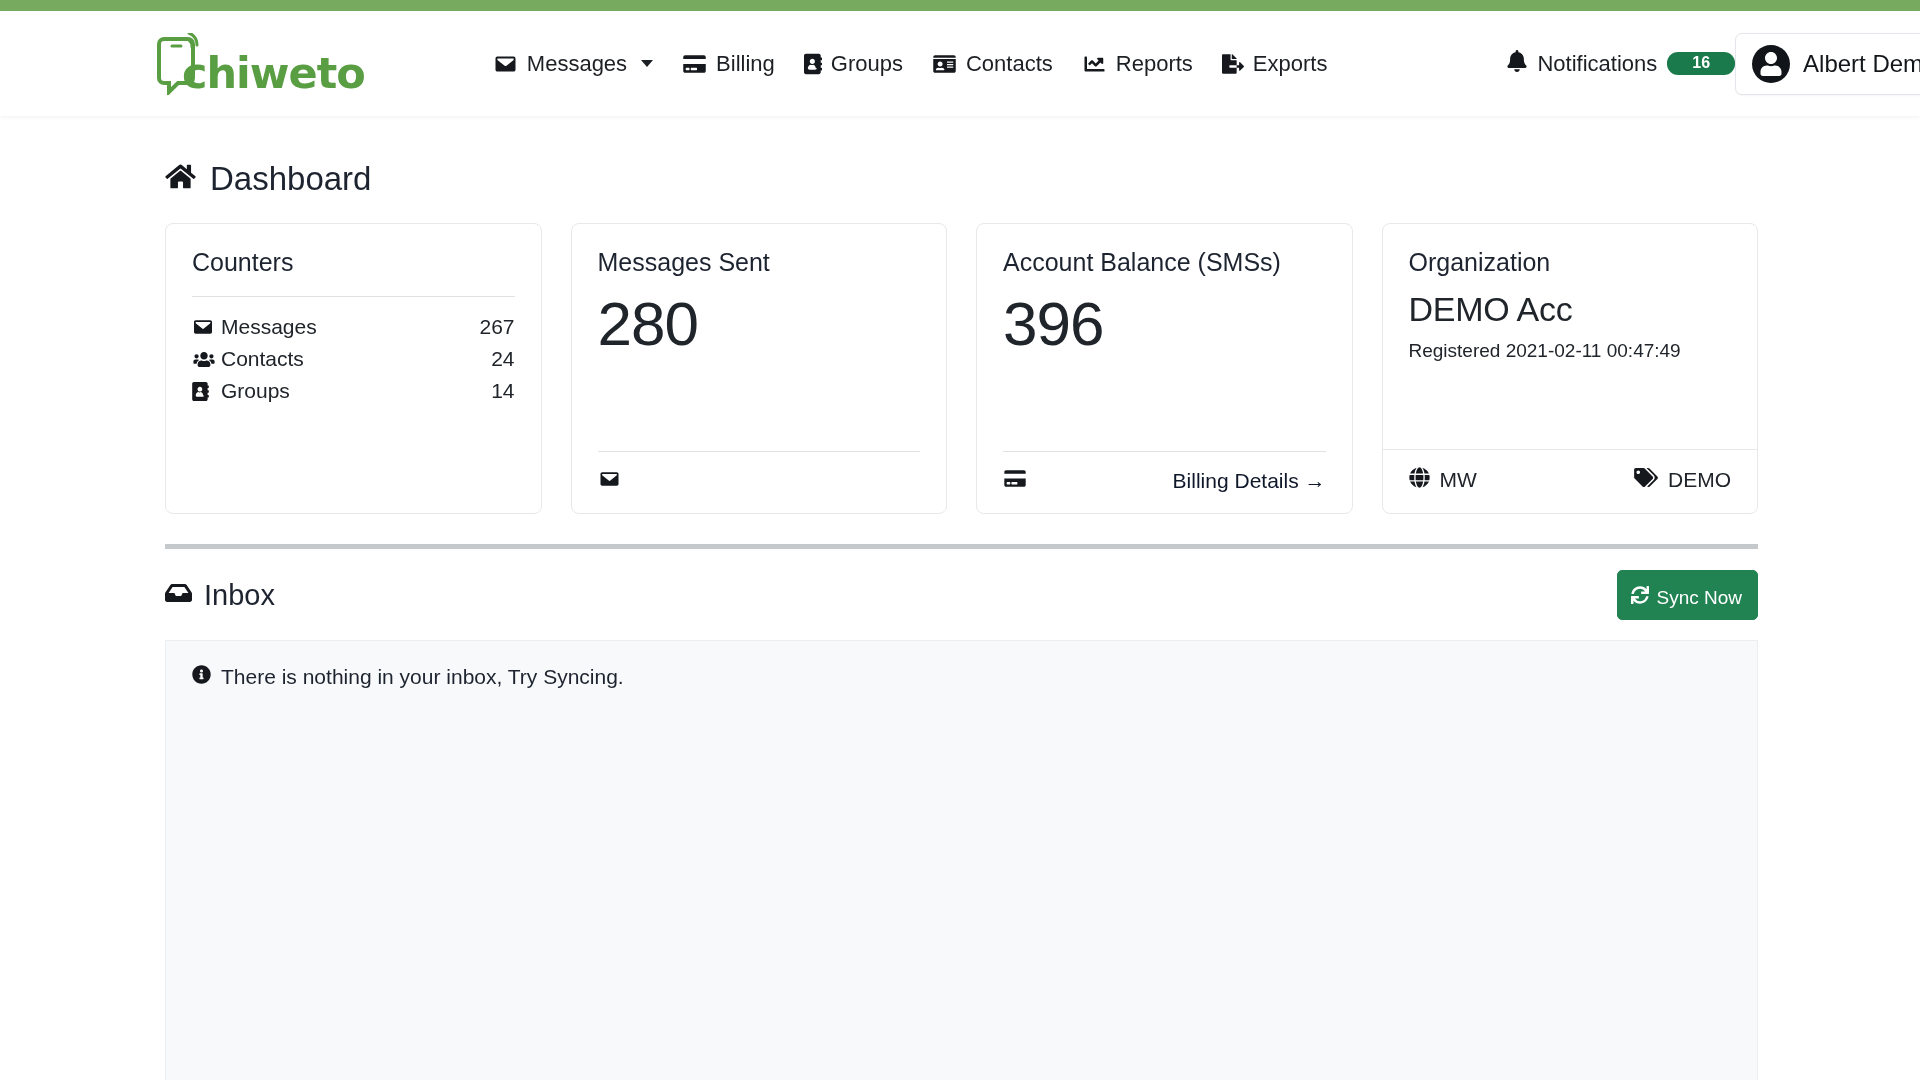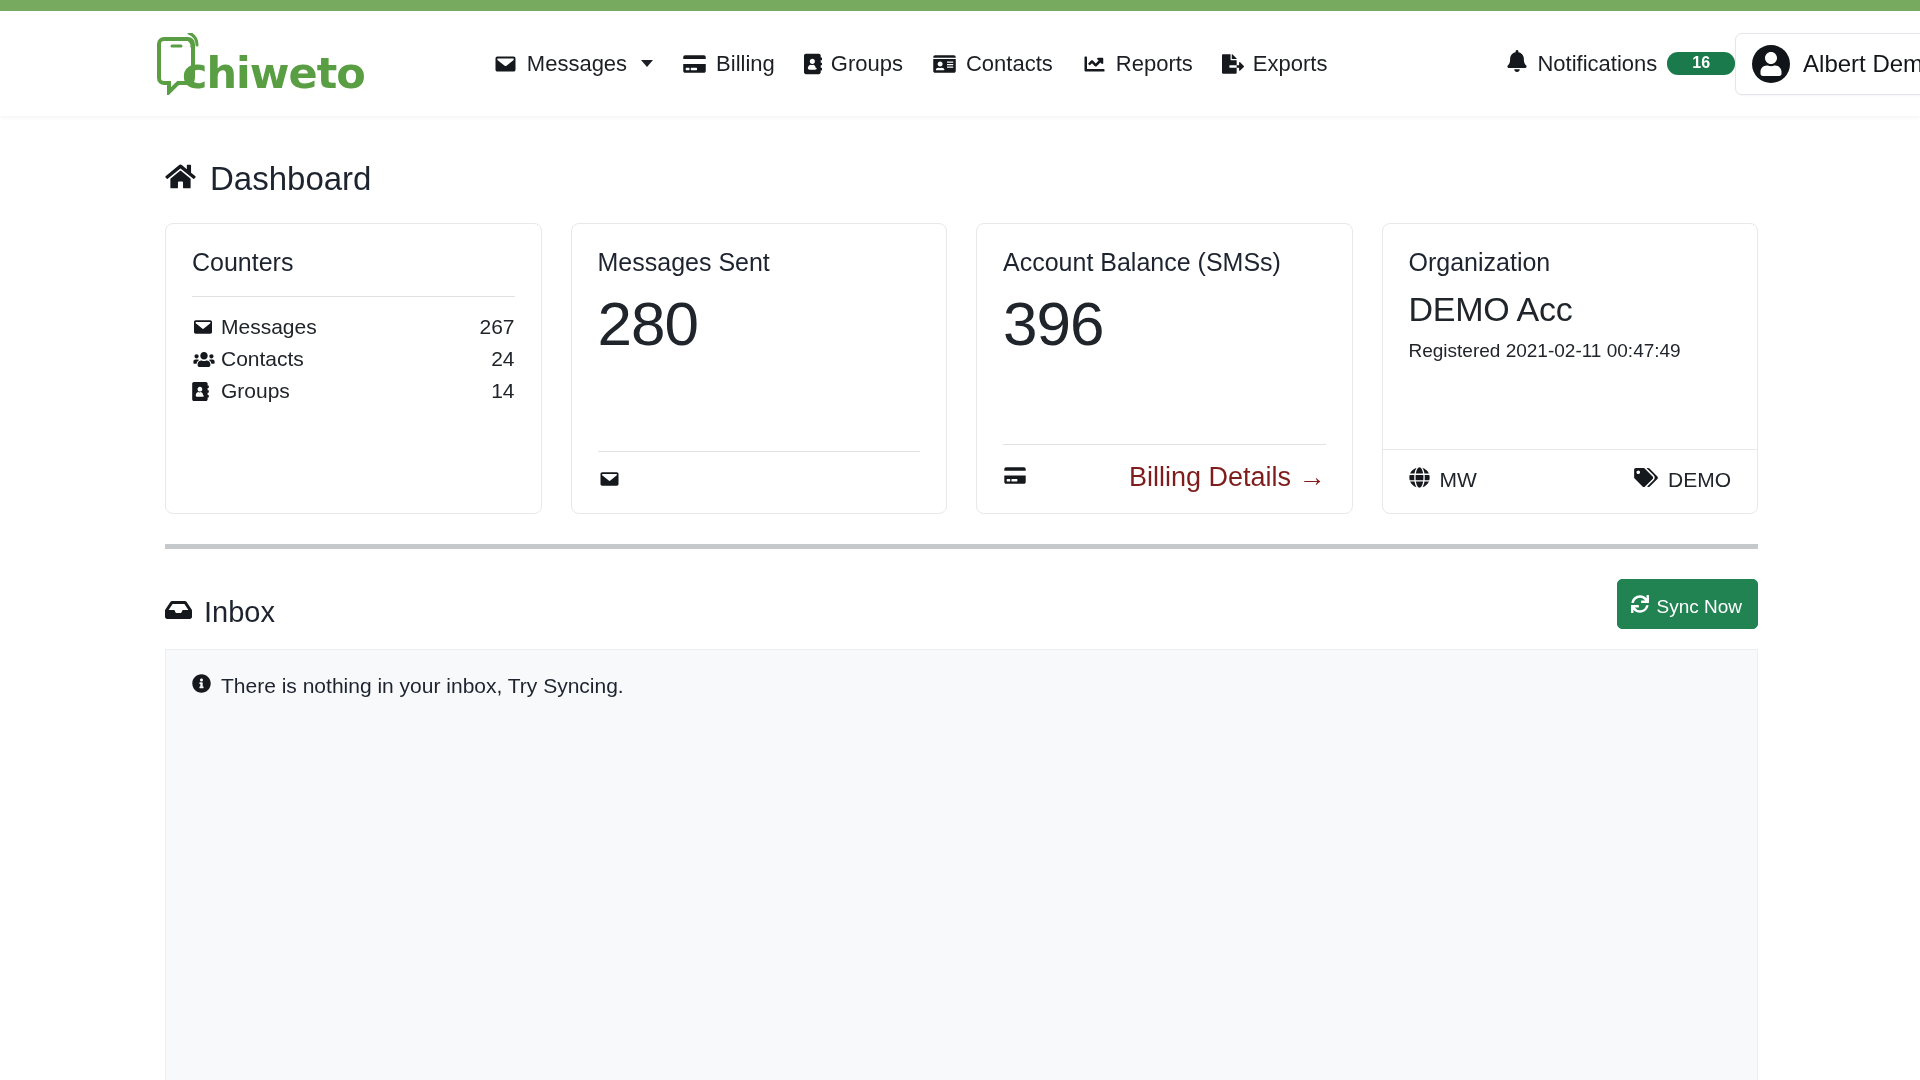--- a/index.html
+++ b/index.html
@@ -187,23 +187,23 @@
   }
   .card-foot {
     display: flex;
     align-items: center;
     padding: 17px 26px 20px 26px;
     font-size: 21px;
   }
   .card-foot.bordered { border-top: 1px solid #e6e8ea; }
   .foot-link {
     margin-left: auto;
-    color: #7f1d1d;
+    color: #0f172a;
     text-decoration: none;
-    font-size: 27px;
+    font-size: 21px;
     cursor: pointer;
     white-space: nowrap;
   }
   .foot-item {
     display: flex;
     align-items: center;
     gap: 10px;
     font-size: 21px;
     color: #20252b;
   }
@@ -226,23 +226,23 @@
   .thick-hr {
     border: 0;
     border-top: 5px solid #c6c9cc;
     width: 1593px;
     margin: 30px 0 0 0;
   }
 
   
   .inbox-head {
     display: flex;
-    align-items: flex-end;
+    align-items: center;
     width: 1593px;
-    margin-top: 30px;
+    margin-top: 21px;
   }
   .inbox-title {
     display: flex;
     align-items: center;
     gap: 12px;
     font-size: 29px;
     font-weight: 400;
     color: #1d2430;
     margin: 0;
   }

